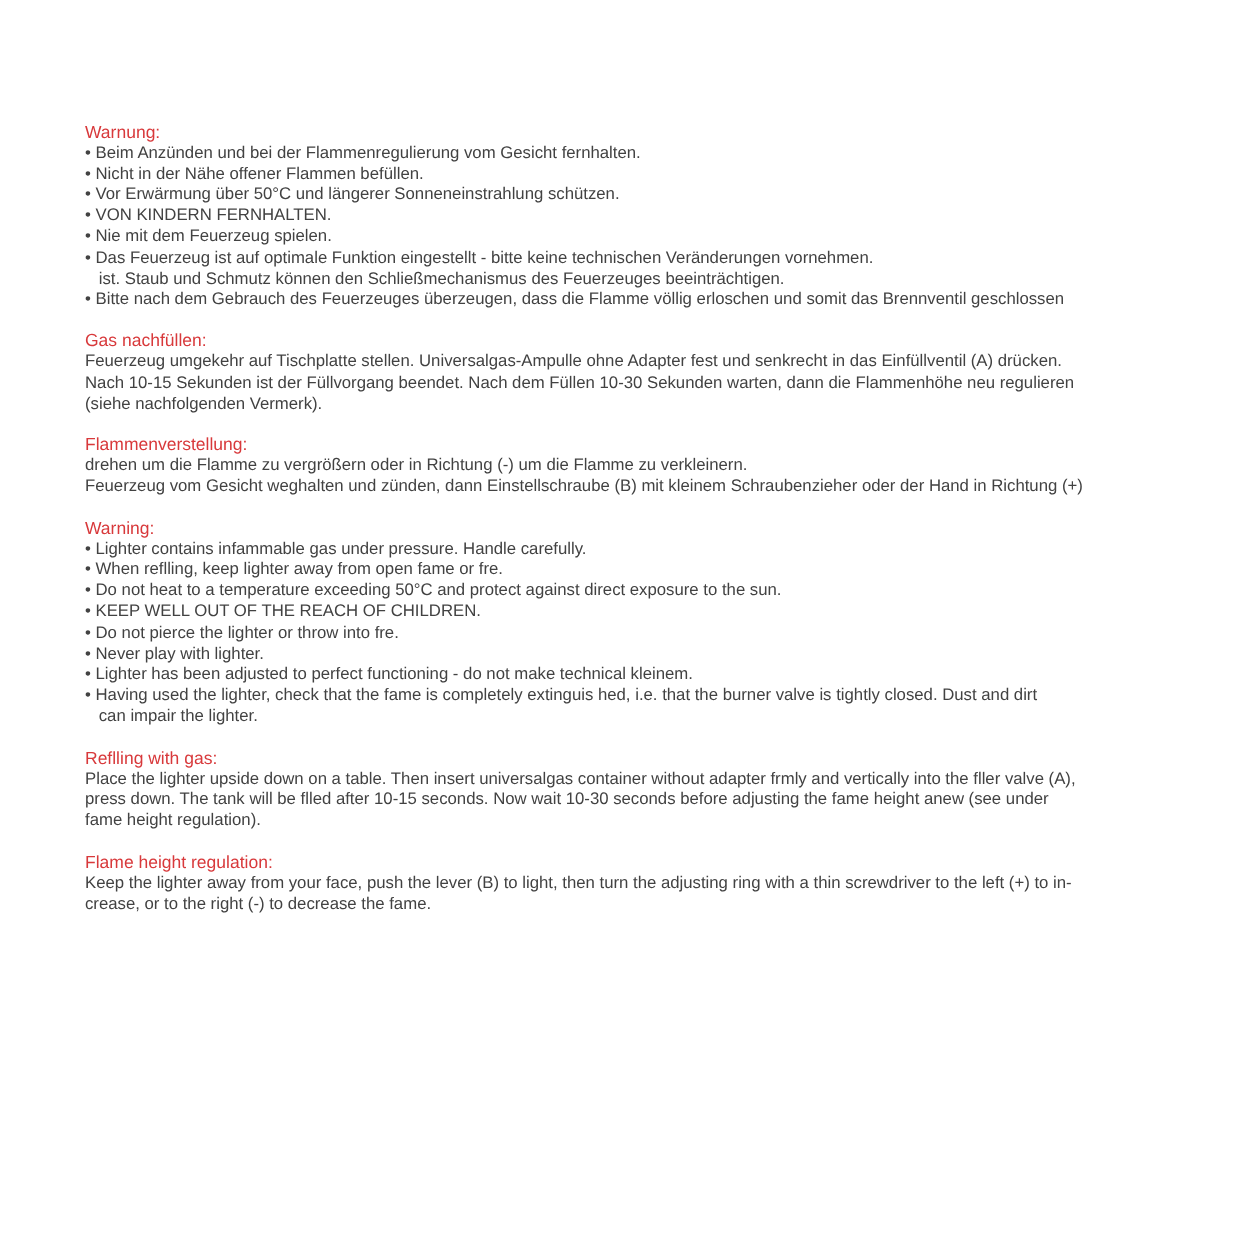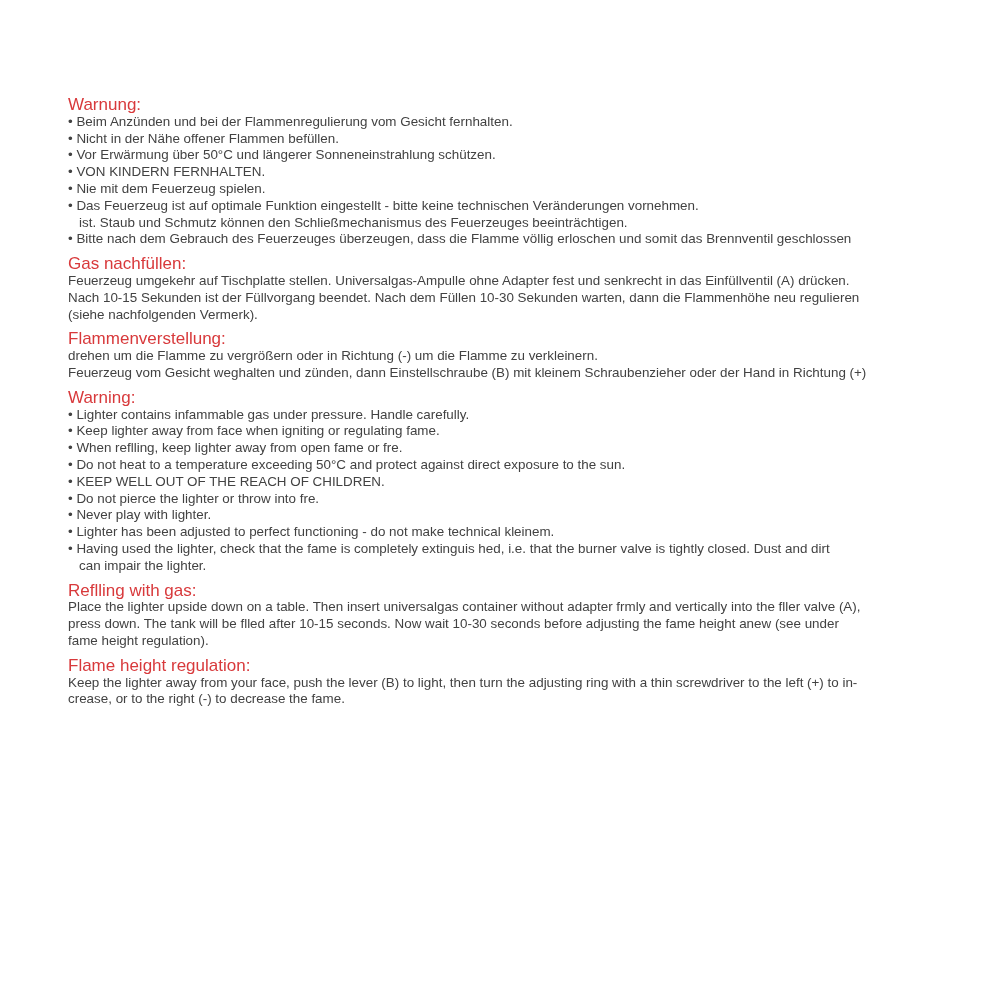--- a/index.html
+++ b/index.html
@@ -19,24 +19,24 @@
     background: #ffffff;
     overflow: hidden;
   }
   .content {
     position: absolute;
     left: 68px;
     top: 97px;
     width: 900px;
   }
   .section { margin: 0; }
-  .section + .section { margin-top: 8px; }
+  .section + .section { margin-top: 16px; }
   .section-heading {
     color: #d8393b;
-    font-size: 17px;
+    font-size: 14px;
     line-height: 16.8px;
     white-space: nowrap;
   }
   .text-line {
     color: #424242;
     font-size: 13.4px;
     line-height: 16.8px;
     white-space: nowrap;
   }
   .text-line.bullet {
@@ -73,21 +73,20 @@
         <div class="text-line">(siehe nachfolgenden Vermerk).</div>
       </div>
       <div class="section">
         <div class="section-heading">Flammenverstellung:</div>
         <div class="text-line">drehen um die Flamme zu vergrößern oder in Richtung (-) um die Flamme zu verkleinern.</div>
         <div class="text-line">Feuerzeug vom Gesicht weghalten und zünden, dann Einstellschraube (B) mit kleinem Schraubenzieher oder der Hand in Richtung (+)</div>
       </div>
       <div class="section">
         <div class="section-heading">Warning:</div>
         <div class="text-line bullet">Lighter contains infammable gas under pressure. Handle carefully.</div>
-        <div class="text-line bullet">Keep lighter away from face when igniting or regulating fame.</div>
         <div class="text-line bullet">When reflling, keep lighter away from open fame or fre.</div>
         <div class="text-line bullet">Do not heat to a temperature exceeding 50°C and protect against direct exposure to the sun.</div>
         <div class="text-line bullet">KEEP WELL OUT OF THE REACH OF CHILDREN.</div>
         <div class="text-line bullet">Do not pierce the lighter or throw into fre.</div>
         <div class="text-line bullet">Never play with lighter.</div>
         <div class="text-line bullet">Lighter has been adjusted to perfect functioning - do not make technical kleinem.</div>
         <div class="text-line bullet">Having used the lighter, check that the fame is completely extinguis hed, i.e. that the burner valve is tightly closed. Dust and dirt</div>
         <div class="text-line cont">can impair the lighter.</div>
       </div>
       <div class="section">

